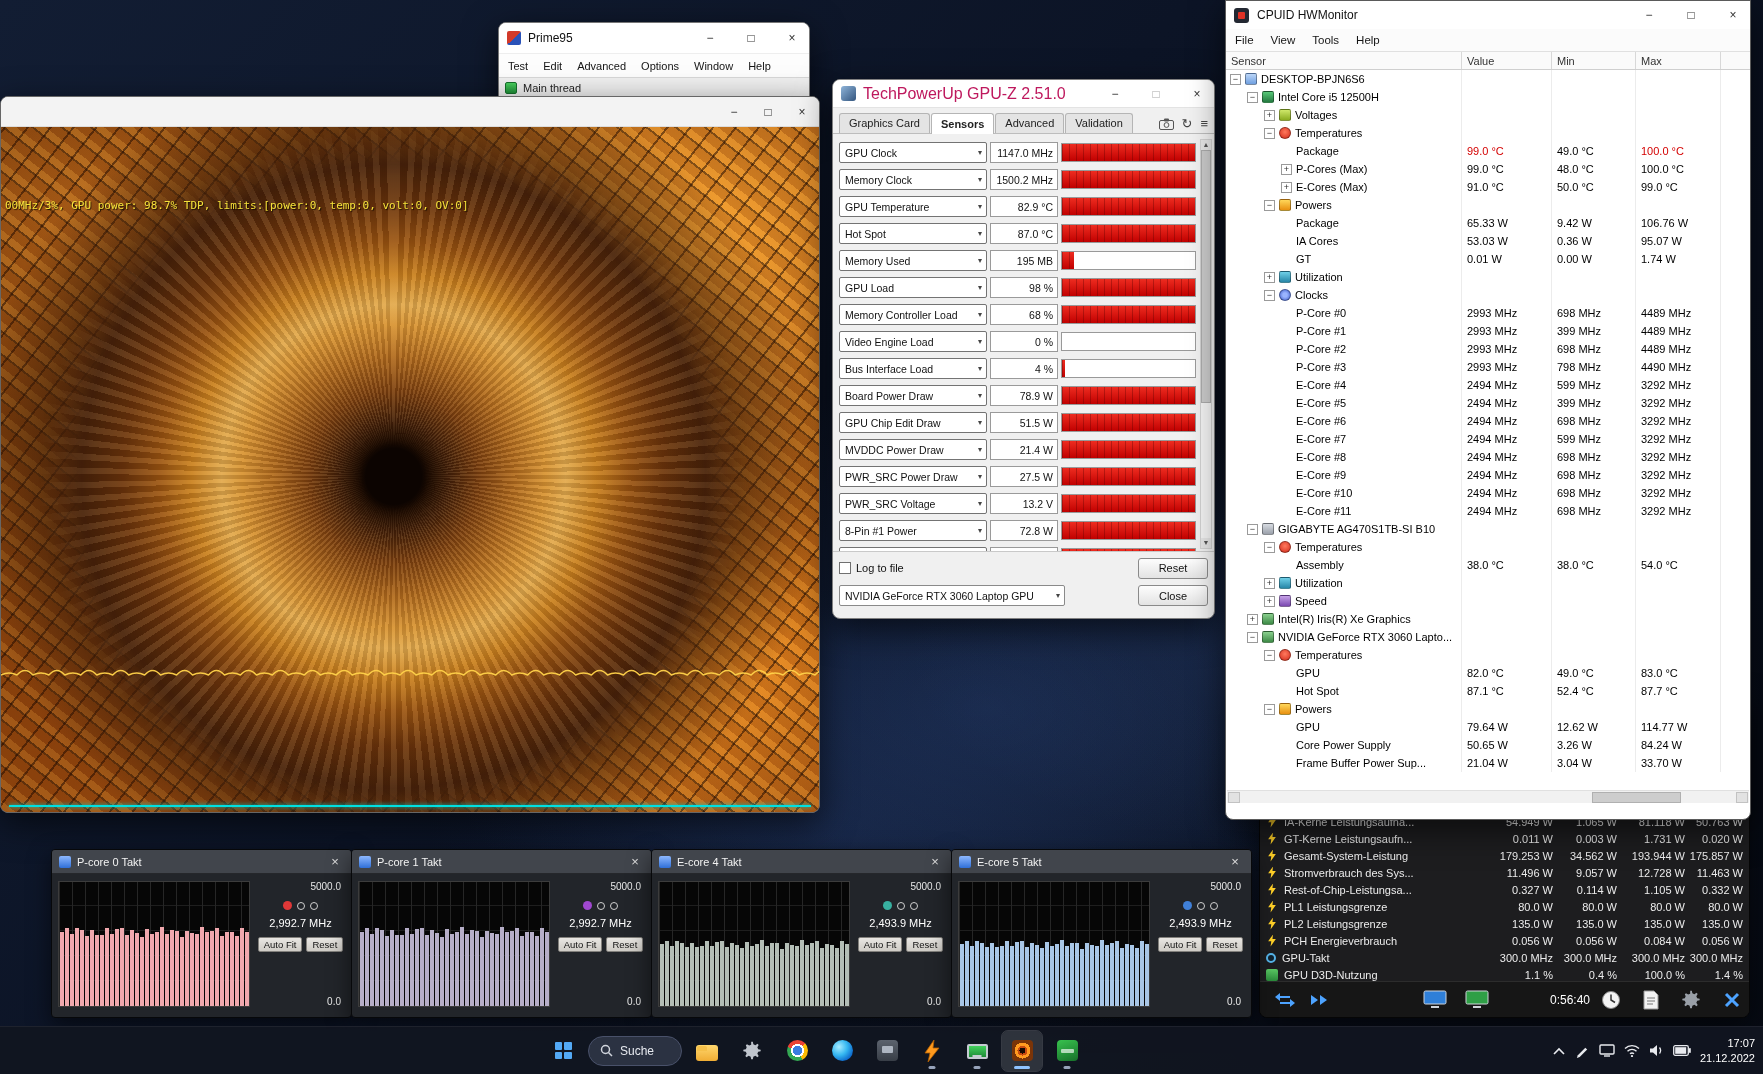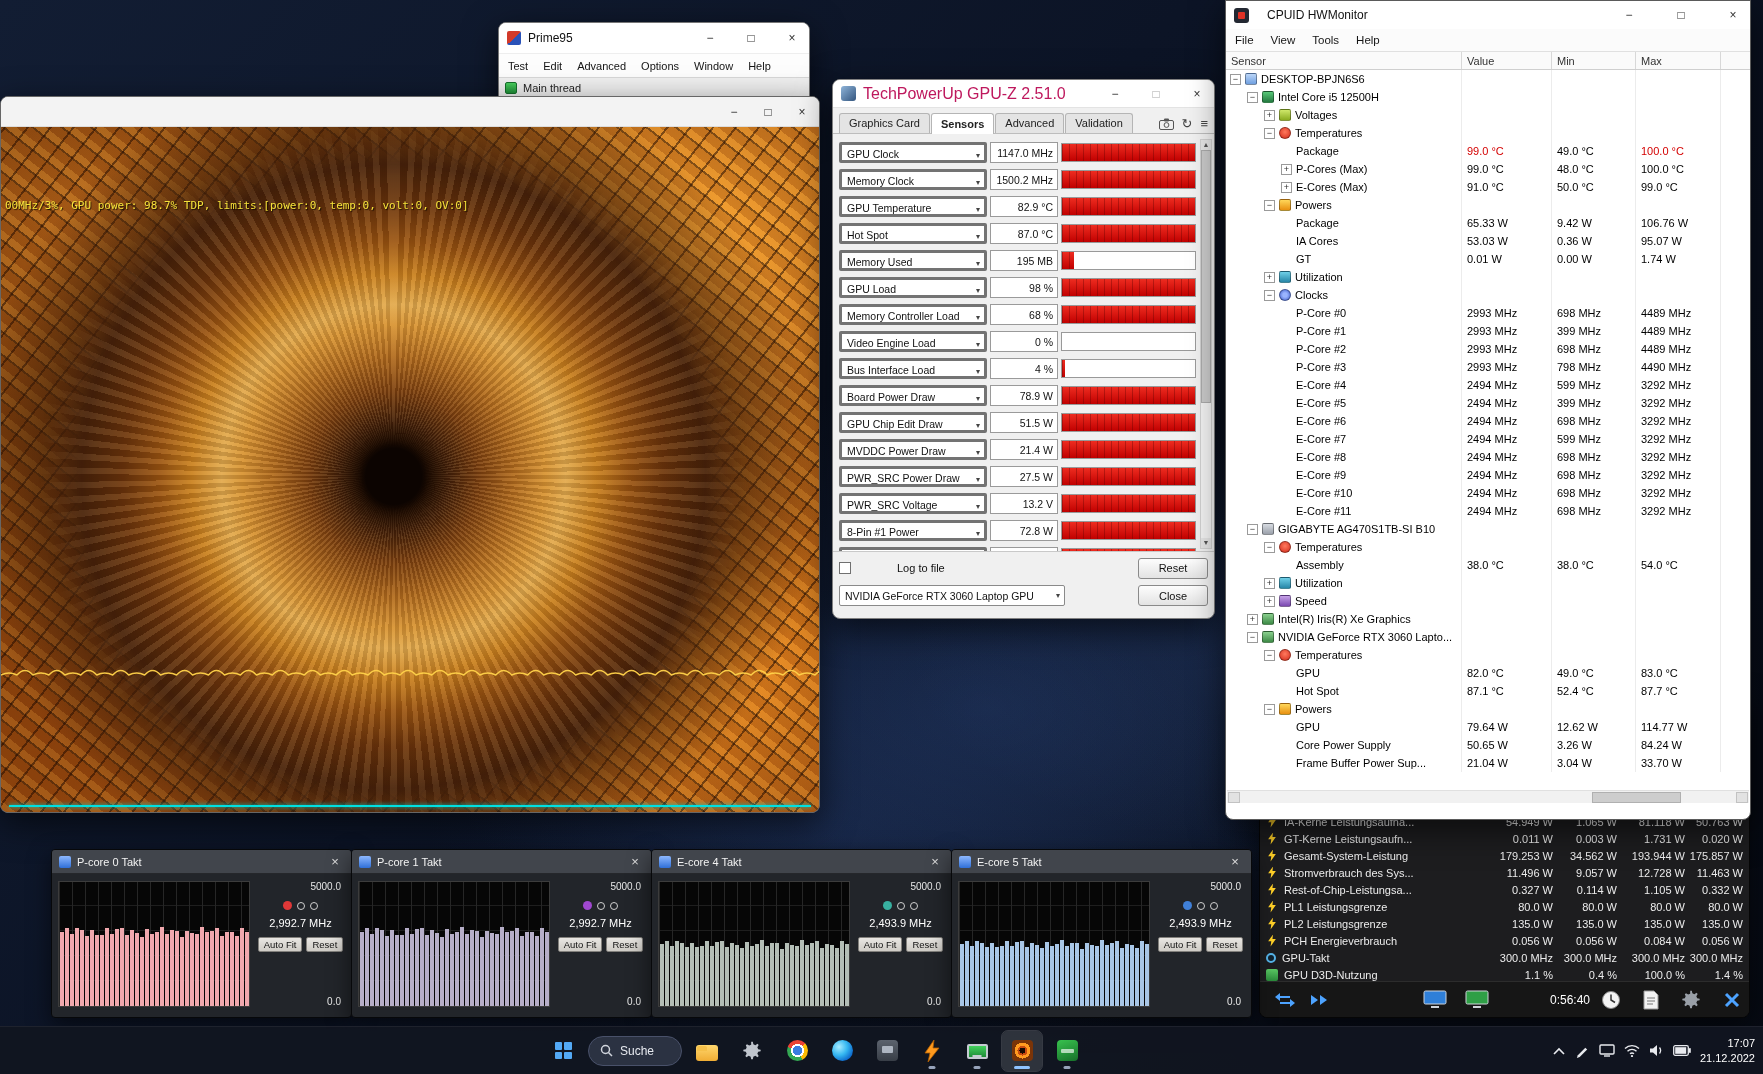--- a/index.html
+++ b/index.html
@@ -61,47 +61,47 @@
   .gz-logo{width:15px;height:15px;border-radius:3px;background:linear-gradient(135deg,#8fb4d9,#33557e);}
   .gz-title-text{font-size:16px;color:#be185d;flex:1;}
   .gz-tabs{height:26px;display:flex;align-items:flex-end;padding:3px 6px 0 6px;gap:1px;background:#f0f0f0;border-bottom:1px solid #bdbdbd;}
   .gz-tab{font-size:11px;color:#222;padding:3px 9px 4px;border:1px solid #b5b5b5;border-bottom:none;
     border-radius:3px 3px 0 0;background:#e4e4e4;}
   .gz-tab.active{background:#fff;font-weight:bold;position:relative;top:1px;padding-top:4px;}
   .gz-tabtools{margin-left:auto;display:flex;align-items:center;gap:8px;padding-bottom:3px;color:#444;}
   .gz-tool{font-size:13px;line-height:13px;}
   .gz-rows{height:417px;overflow:hidden;padding:5px 4px 0 6px;position:relative;}
   .gz-row{display:flex;align-items:center;height:27px;gap:3px;}
-  .gz-dd{width:148px;height:21px;background:#fff;border:3px solid #737373;border-radius:2px;
-    display:flex;align-items:flex-end;font-size:10.5px;color:#111;padding:0 2px 0 5px;}
+  .gz-dd{width:148px;height:21px;background:#fff;border:1px solid #737373;border-radius:2px;
+    display:flex;align-items:center;font-size:10.5px;color:#111;padding:0 2px 0 5px;}
   .gz-dd-label{flex:1;white-space:nowrap;overflow:hidden;}
   .gz-dd-arrow{font-size:8px;color:#444;padding:0 2px;}
   .gz-val{width:68px;height:21px;background:#fff;border:1px solid #9a9a9a;font-size:10.5px;color:#111;
     display:flex;align-items:center;justify-content:flex-end;padding:0 4px;}
   .gz-bar{flex:1;height:19px;background:#fff;border:1px solid #999;position:relative;overflow:hidden;margin-right:14px;}
   .gz-fill{height:100%;background:
       repeating-linear-gradient(90deg, rgba(90,0,0,.35) 0 1px, rgba(0,0,0,0) 1px 7px),
       linear-gradient(#ee2c20,var(--gzbar,#c00000));}
   .gz-vscroll{position:absolute;right:2px;top:5px;width:12px;height:410px;background:#f2f2f2;border:1px solid #d0d0d0;}
   .gz-vthumb{position:absolute;left:0;top:10px;width:100%;height:62%;background:#c9c9c9;border:1px solid #aaa;}
   .gz-varrow{position:absolute;left:0;width:100%;height:10px;background:#e4e4e4;font-size:7px;color:#555;text-align:center;line-height:10px;}
   .gz-bottom{border-top:1px solid #c9c9c9;padding:5px 6px 0 6px;}
-  .gz-logrow{display:flex;align-items:center;height:22px;gap:41px;}
+  .gz-logrow{display:flex;align-items:center;height:22px;}
   .gz-check{width:12px;height:12px;border:1px solid #707070;background:#fff;margin-right:5px;}
   .gz-loglabel{font-size:11px;color:#111;flex:1;}
   .gz-btn{width:70px;height:21px;background:linear-gradient(#fdfdfd,#e3e3e3);border:1px solid #8a8a8a;border-radius:3px;
     font-size:11px;color:#111;display:grid;place-items:center;}
   .gz-devrow{display:flex;align-items:center;margin-top:6px;}
   .gz-select{width:226px;height:21px;background:#fff;border:1px solid #8a8a8a;border-radius:2px;display:flex;align-items:center;
     font-size:10.5px;color:#111;padding:0 2px 0 5px;margin-right:auto;}
   .gz-select-label{flex:1;white-space:nowrap;overflow:hidden;}
 
   
   #hwm{left:1225px;top:0;width:526px;height:820px;background:#fff;border:1px solid #5a5a5a;border-radius:0 0 8px 8px;z-index:6;}
-  .hwm-title{height:28px;background:#fff;display:flex;align-items:center;gap:18px;padding-left:8px;}
+  .hwm-title{height:28px;background:#fff;display:flex;align-items:center;gap:8px;padding-left:8px;}
   .hwm-logo{width:15px;height:15px;border-radius:3px;background:#232832;position:relative;}
   .hwm-logo::after{content:"";position:absolute;inset:4px;background:#e03226;border-radius:1px;}
   .hwm-title-text{font-size:12px;color:#111;flex:1;}
   .hwm-menu{height:22px;display:flex;align-items:center;gap:17px;padding-left:9px;font-size:11.5px;color:#151515;background:#fbfbfb;}
   .hwm-header{height:19px;display:flex;background:#fafafa;border-top:1px solid #e0e0e0;border-bottom:1px solid #cfcfcf;font-size:11px;color:#333;}
   .hwm-hcell{display:flex;align-items:center;padding-left:5px;border-right:1px solid #d8d8d8;}
   .hwm-rowlist{height:720px;overflow:hidden;}
   .hwm-row{display:flex;height:18px;align-items:stretch;}
   .hwm-cell{display:flex;align-items:center;font-size:11px;color:#000;border-right:1px solid #ececec;overflow:hidden;white-space:nowrap;}
   .hwm-sensor{width:236px;}

